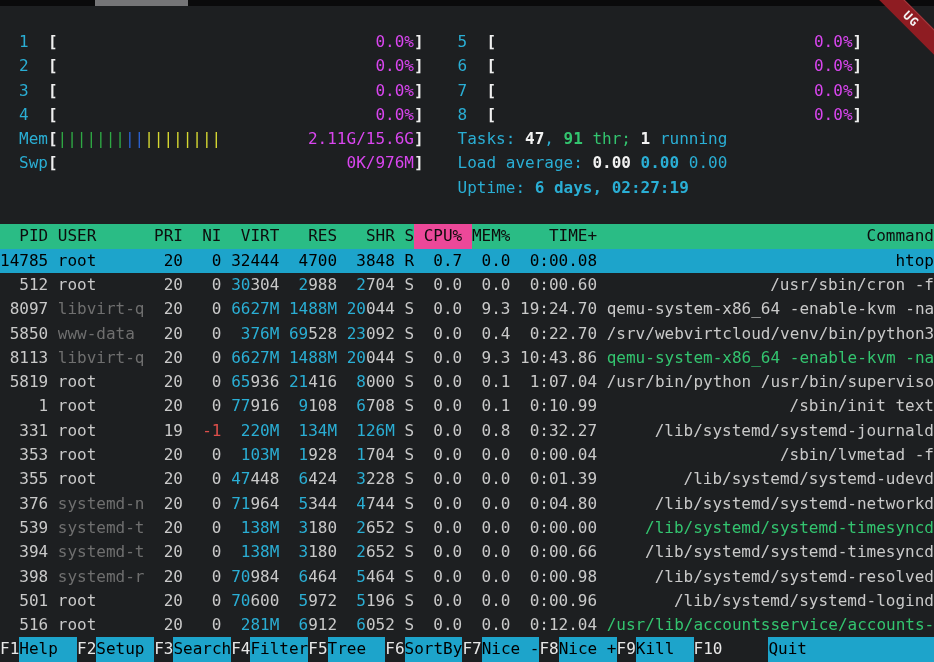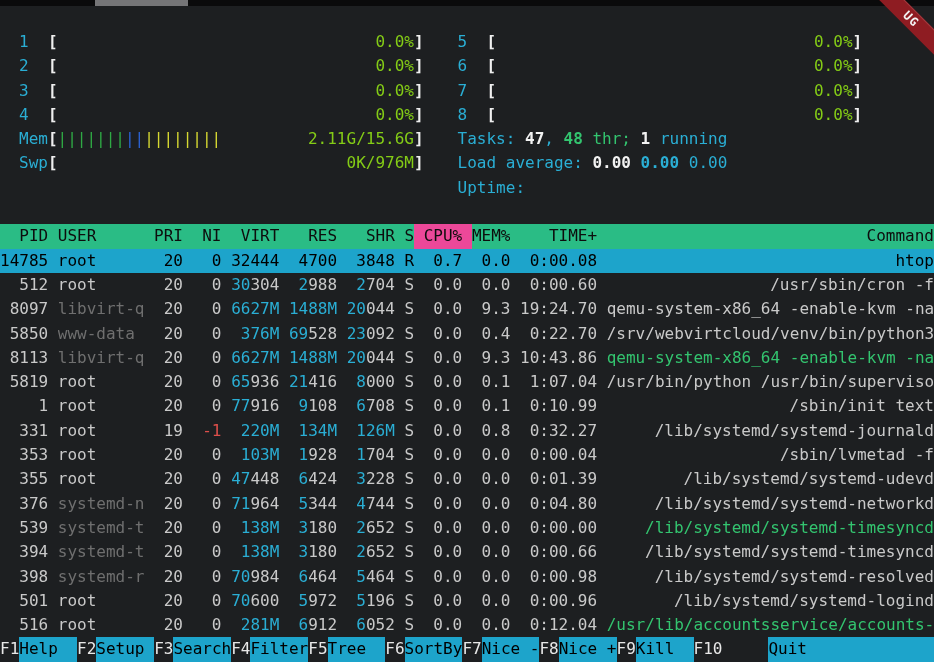--- a/index.html
+++ b/index.html
@@ -20,21 +20,21 @@
     letter-spacing:1px;
   }
   .screen { padding-top:24px; }
   .line { display:flex; height:24.3px; line-height:24.3px; white-space:pre; }
   
   .hdr { display:flex; padding-left:19px; }
   .col-left { margin-right:34px; }
   .mlab { width:3ch; color:#2aaed4; }
   .br { color:#efefef; font-weight:bold; }
   .minner { display:flex; width:37ch; justify-content:space-between; }
-  .mval { color:#84cc16;text-align:center; }
+  .mval { color:#d946ef;text-align:center; }
   .pipes { display:flex; }
   .pp { width:1ch; }
   .pg { color:#2fa944; }
   .pb { color:#2b62d2; }
   .py { color:#d6d832; }
   .cy { color:#2aaed4; }
   .bw { color:#f2f2f2; font-weight:bold; }
   .bc { color:#2aaed4; font-weight:bold; }
   .bg { color:#33c46f; font-weight:bold; }
   .gn { color:#33c46f; }
@@ -85,27 +85,27 @@
         <div class="line"><span class="mlab">Swp</span><span class="br">[</span><span class="minner"><span class="pipes"></span><span class="mval">0K/976M</span></span><span class="br">]</span></div>
       </div>
     <div class="col-right">
       <div id="cpu-right">
           <div class="line"><span class="mlab">5</span><span class="br">[</span><span class="minner"><span class="pipes"></span><span class="mval">0.0%</span></span><span class="br">]</span></div>
           <div class="line"><span class="mlab">6</span><span class="br">[</span><span class="minner"><span class="pipes"></span><span class="mval">0.0%</span></span><span class="br">]</span></div>
           <div class="line"><span class="mlab">7</span><span class="br">[</span><span class="minner"><span class="pipes"></span><span class="mval">0.0%</span></span><span class="br">]</span></div>
           <div class="line"><span class="mlab">8</span><span class="br">[</span><span class="minner"><span class="pipes"></span><span class="mval">0.0%</span></span><span class="br">]</span></div>
         </div>
       <div class="line">
-        <span class="cy">Tasks: </span><span class="bw">47</span><span class="cy">, </span><span class="bg">48</span><span class="gn"> thr; </span><span class="bw">1</span><span class="cy"> running</span>
+        <span class="cy">Tasks: </span><span class="bw">47</span><span class="cy">, </span><span class="bg">91</span><span class="gn"> thr; </span><span class="bw">1</span><span class="cy"> running</span>
       </div>
       <div class="line">
         <span class="cy">Load average: </span><span class="bw">0.00</span><span class="g1"></span><span class="bc">0.00</span><span class="g1"></span><span class="cy">0.00</span>
       </div>
       <div class="line">
-        <span class="cy">Uptime: </span>
+        <span class="cy">Uptime: </span><span class="bc">6 days, 02:27:19</span>
       </div>
     </div>
   </div>
 
   <div class="spacer"></div>
 
   <div class="thead" id="thead"><span class="c w5 r">PID</span><span class="gap"></span><span class="c w9 l">USER</span><span class="gap"></span><span class="c w3 r">PRI</span><span class="gap"></span><span class="c w3 r">NI</span><span class="gap"></span><span class="c w5 r">VIRT</span><span class="gap"></span><span class="c w5 r">RES</span><span class="gap"></span><span class="c w5 r">SHR</span><span class="gap"></span><span class="c w1 l">S</span><span class="sortwrap"><span class="gap"></span><span class="c w4 r">CPU%</span><span class="gap"></span></span><span class="c w4 l">MEM%</span><span class="gap"></span><span class="c w8 r">TIME+</span><span class="gap"></span><span class="c cmd l">Command</span></div>
   <div id="tbody">
       <div class="trow sel"><span class="c w5 r">14785</span><span class="gap"></span><span class="c w9 l">root</span><span class="gap"></span><span class="c w3 r">20</span><span class="gap"></span><span class="c w3 r">0</span><span class="gap"></span><span class="c w5 r"><span class="np"></span><span>32444</span></span><span class="gap"></span><span class="c w5 r"><span class="np"></span><span>4700</span></span><span class="gap"></span><span class="c w5 r"><span class="np"></span><span>3848</span></span><span class="gap"></span><span class="c w1 l">R</span><span class="gap"></span><span class="c w4 r">0.7</span><span class="gap"></span><span class="c w4 r">0.0</span><span class="gap"></span><span class="c w8 r">0:00.08</span><span class="gap"></span><span class="c cmd l">htop</span></div>
       <div class="trow"><span class="c w5 r">512</span><span class="gap"></span><span class="c w9 l">root</span><span class="gap"></span><span class="c w3 r">20</span><span class="gap"></span><span class="c w3 r">0</span><span class="gap"></span><span class="c w5 r"><span class="np">30</span><span>304</span></span><span class="gap"></span><span class="c w5 r"><span class="np">2</span><span>988</span></span><span class="gap"></span><span class="c w5 r"><span class="np">2</span><span>704</span></span><span class="gap"></span><span class="c w1 l">S</span><span class="gap"></span><span class="c w4 r">0.0</span><span class="gap"></span><span class="c w4 r">0.0</span><span class="gap"></span><span class="c w8 r">0:00.60</span><span class="gap"></span><span class="c cmd l">/usr/sbin/cron -f</span></div>

